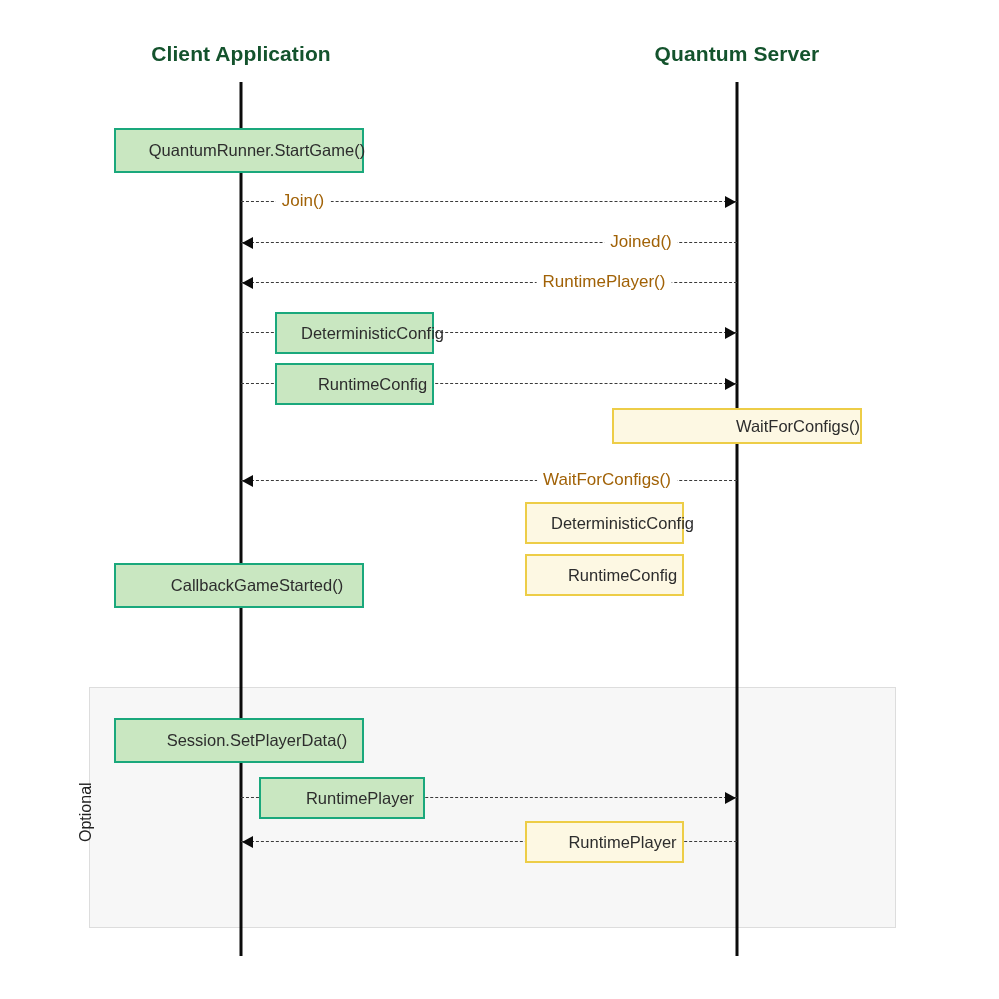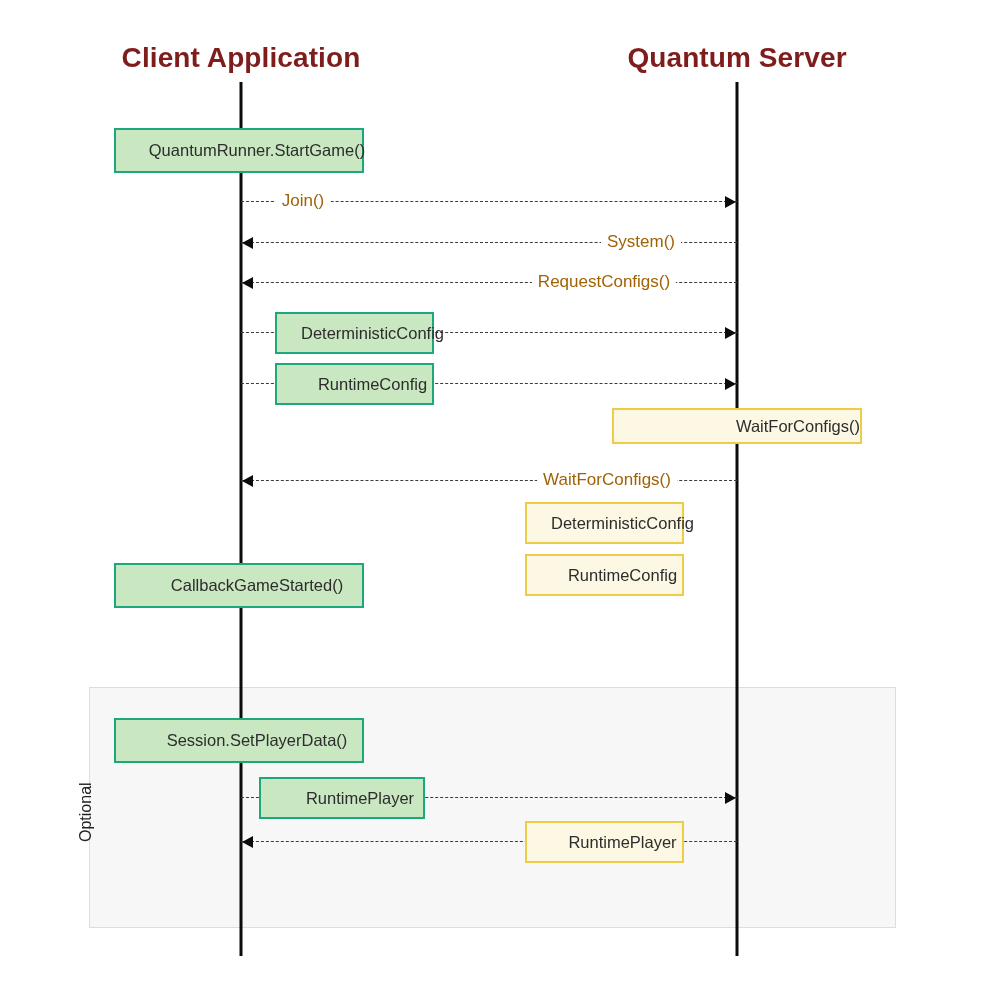--- a/index.html
+++ b/index.html
@@ -14,23 +14,23 @@
     position: relative;
     width: 999px;
     height: 999px;
     background: #ffffff;
     overflow: hidden;
   }
 
   
   .participant-title {
     position: absolute;
-    font-size: 28px;
+    font-size: 21px;
     font-weight: bold;
-    color: #7f1d1d;
+    color: #14532d;
     white-space: nowrap;
     transform: translateX(-50%);
     letter-spacing: 0.1px;
   }
   .lifeline {
     position: absolute;
     width: 3px;
     background: #0b0b0b;
     transform: translateX(-1.5px);
   }
@@ -110,24 +110,24 @@
     <div class="fragment-label" style="left: 77px; top: 841.5px;">Optional</div>
     <div class="participant-title" style="left: 241px; top: 42px;">Client Application</div>
     <div class="lifeline" style="left: 241px; top: 82px; height: 874px;"></div>
     <div class="participant-title" style="left: 737px; top: 42px;">Quantum Server</div>
     <div class="lifeline" style="left: 737px; top: 82px; height: 874px;"></div>
     <div class="msg-line" style="left: 241px; top: 201px; width: 496px;"></div>
     <div class="arrowhead right" style="top: 195.8px; left: 725px;"></div>
     <div class="msg-label" style="left: 303px; top: 201px;">Join()</div>
     <div class="msg-line" style="left: 241px; top: 242px; width: 496px;"></div>
     <div class="arrowhead left" style="top: 236.8px; left: 242px;"></div>
-    <div class="msg-label" style="left: 641px; top: 242px;">System()</div>
+    <div class="msg-label" style="left: 641px; top: 242px;">Joined()</div>
     <div class="msg-line" style="left: 241px; top: 282px; width: 496px;"></div>
     <div class="arrowhead left" style="top: 276.8px; left: 242px;"></div>
-    <div class="msg-label" style="left: 604px; top: 282px;">RequestConfigs()</div>
+    <div class="msg-label" style="left: 604px; top: 282px;">RuntimePlayer()</div>
     <div class="msg-line" style="left: 241px; top: 332px; width: 496px;"></div>
     <div class="arrowhead right" style="top: 326.8px; left: 725px;"></div>
     <div class="msg-line" style="left: 241px; top: 383px; width: 496px;"></div>
     <div class="arrowhead right" style="top: 377.8px; left: 725px;"></div>
     <div class="msg-line" style="left: 241px; top: 480px; width: 496px;"></div>
     <div class="arrowhead left" style="top: 474.8px; left: 242px;"></div>
     <div class="msg-label" style="left: 607px; top: 480px;">WaitForConfigs()</div>
     <div class="msg-line" style="left: 241px; top: 797px; width: 496px;"></div>
     <div class="arrowhead right" style="top: 791.8px; left: 725px;"></div>
     <div class="msg-line" style="left: 241px; top: 841px; width: 496px;"></div>

